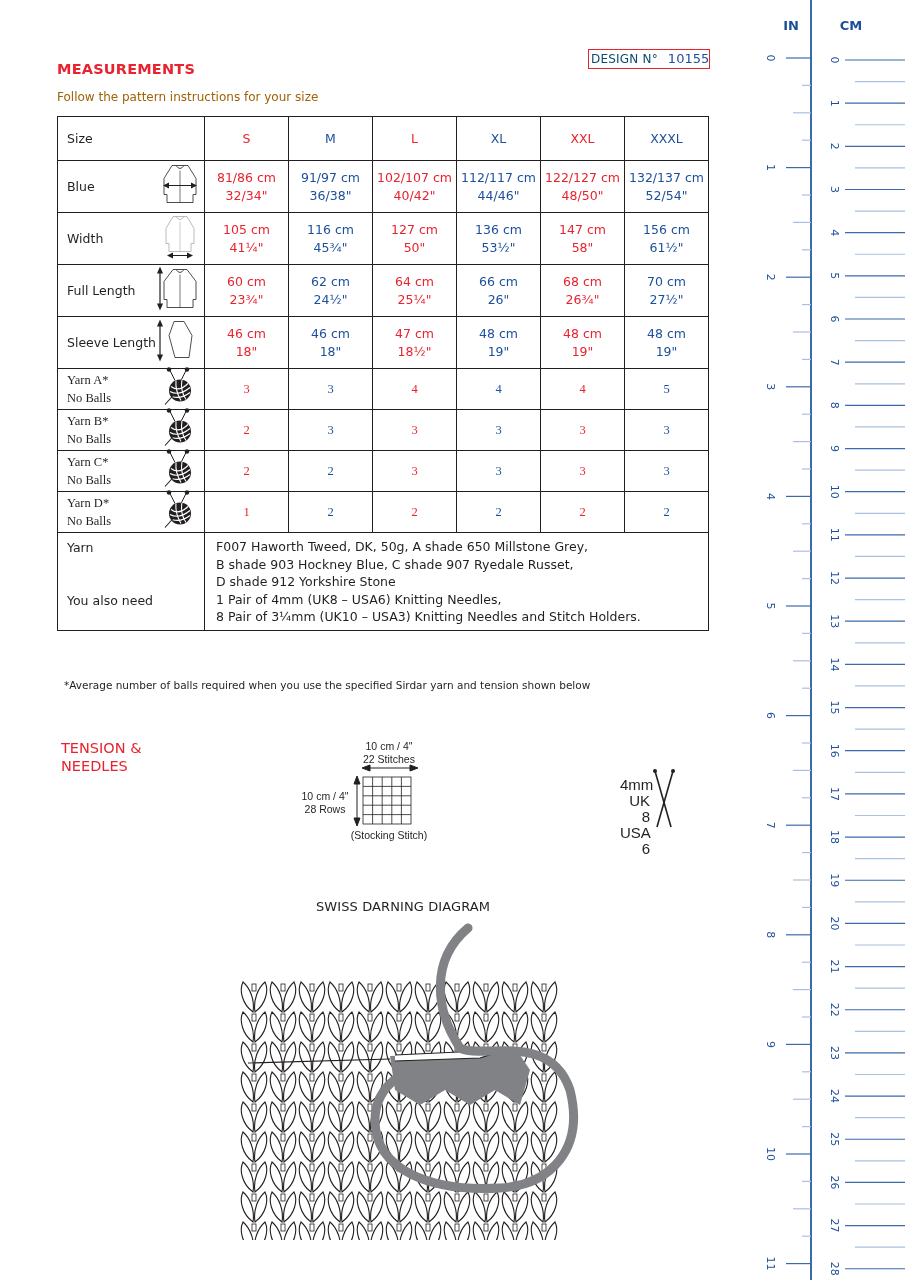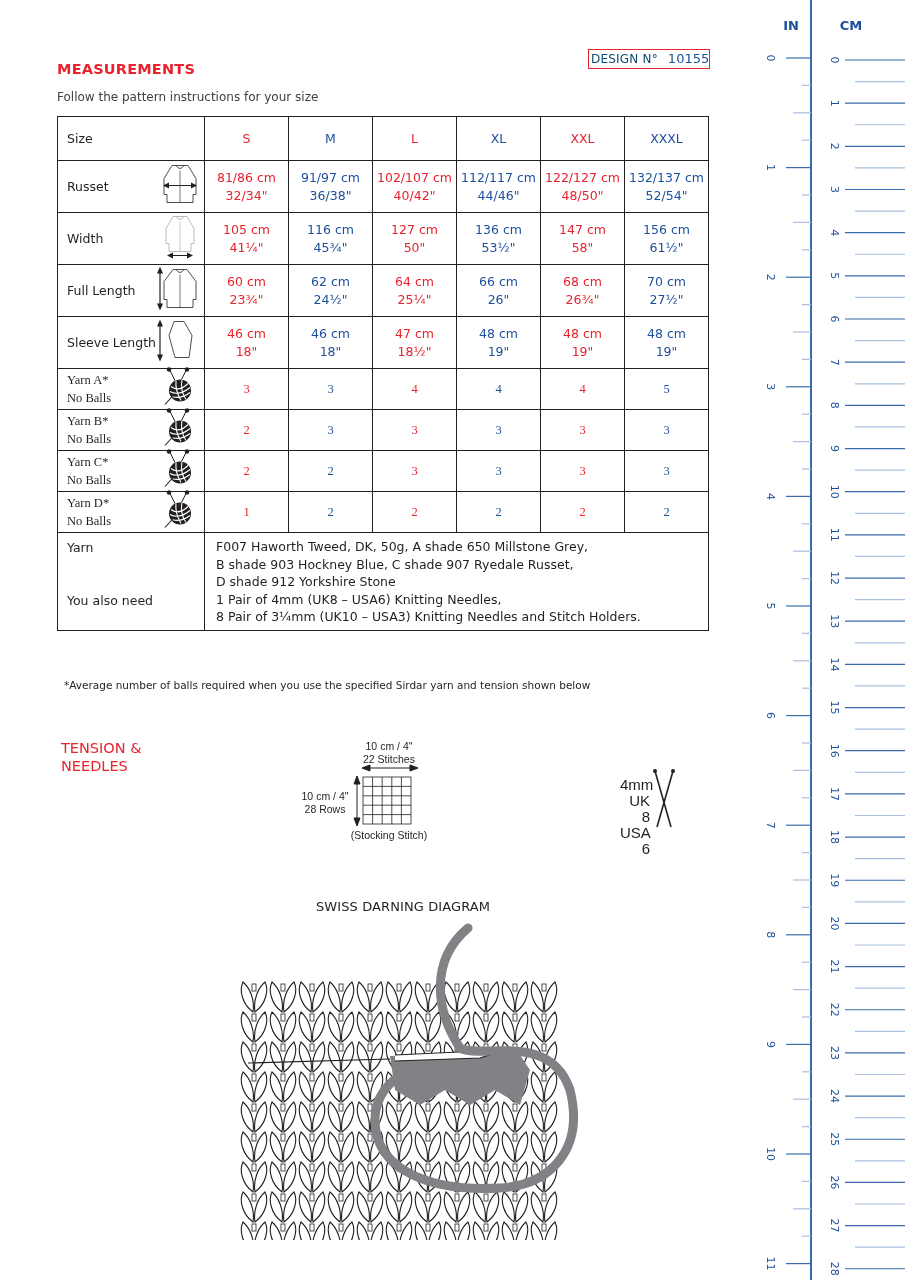--- a/index.html
+++ b/index.html
@@ -13,21 +13,21 @@
 
     
     #design-box {
       left: 588px; top: 49px; width: 122px; height: 20px;
       border: 1.5px solid #e8232e; box-sizing: border-box;
       font-size: 12px; line-height: 17px; padding-left: 2px; white-space: nowrap;
     }
     #design-box .lbl { color: #0c4a6e; letter-spacing: 0.2px; }
     #design-box .num { color: #1c4f9c; margin-left: 10px; font-size: 13px; }
     #title { left: 57px; top: 61px; font-size: 14.5px; font-weight: bold; color: #e8232e; letter-spacing: 0.2px; }
-    #subtitle { left: 57px; top: 90px; font-size: 12px; color: #404040; }
+    #subtitle { left: 57px; top: 90px; font-size: 12px; color: #a16207; }
 
     
     #measure-table {
       left: 57px; top: 116px; border-collapse: collapse;
       font-size: 12.5px;
       padding-left: 8px;
     }
     #measure-table td {
       border: 1.5px solid #231f20; padding: 0; vertical-align: middle;
       text-align: center; line-height: 18px;
@@ -87,21 +87,21 @@
         </td>
         <td class="size-cell red">
           <div>XXL</div>
         </td>
         <td class="size-cell blue">
           <div>XXXL</div>
         </td>
       </tr>
       <tr class="row-m">
         <td class="label-cell">
-          <div class="lbl-text">Russet</div>
+          <div class="lbl-text">Blue</div>
           <span class="row-icon"><svg width="40" height="44" viewBox="0 0 40 44">
               <path d="M12 3 L28 3 L36 16 L36 32 L33 32 L33 40 L7 40 L7 32 L4 32 L4 16 Z" fill="none" stroke="#231f20" stroke-width="0.8"></path>
               <path d="M16 3 Q20 9 24 3" fill="none" stroke="#231f20" stroke-width="0.8"></path>
               <line x1="20" y1="8" x2="20" y2="40" stroke="#231f20" stroke-width="0.6"></line>
               <line x1="6" y1="23" x2="34" y2="23" stroke="#231f20" stroke-width="1.2"></line>
               <polygon points="3,23 9,20 9,26" fill="#231f20"></polygon>
               <polygon points="37,23 31,20 31,26" fill="#231f20"></polygon>
             </svg></span>
         </td>
         <td class="size-cell red">

